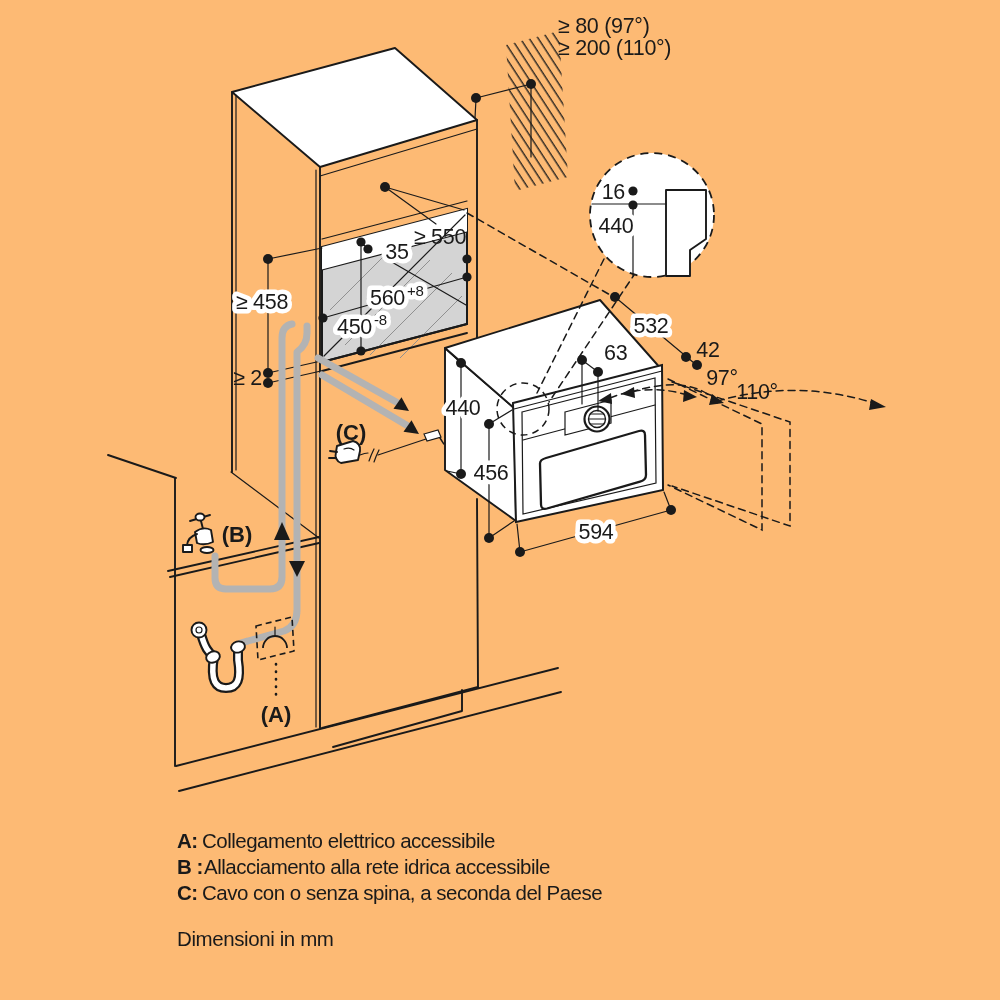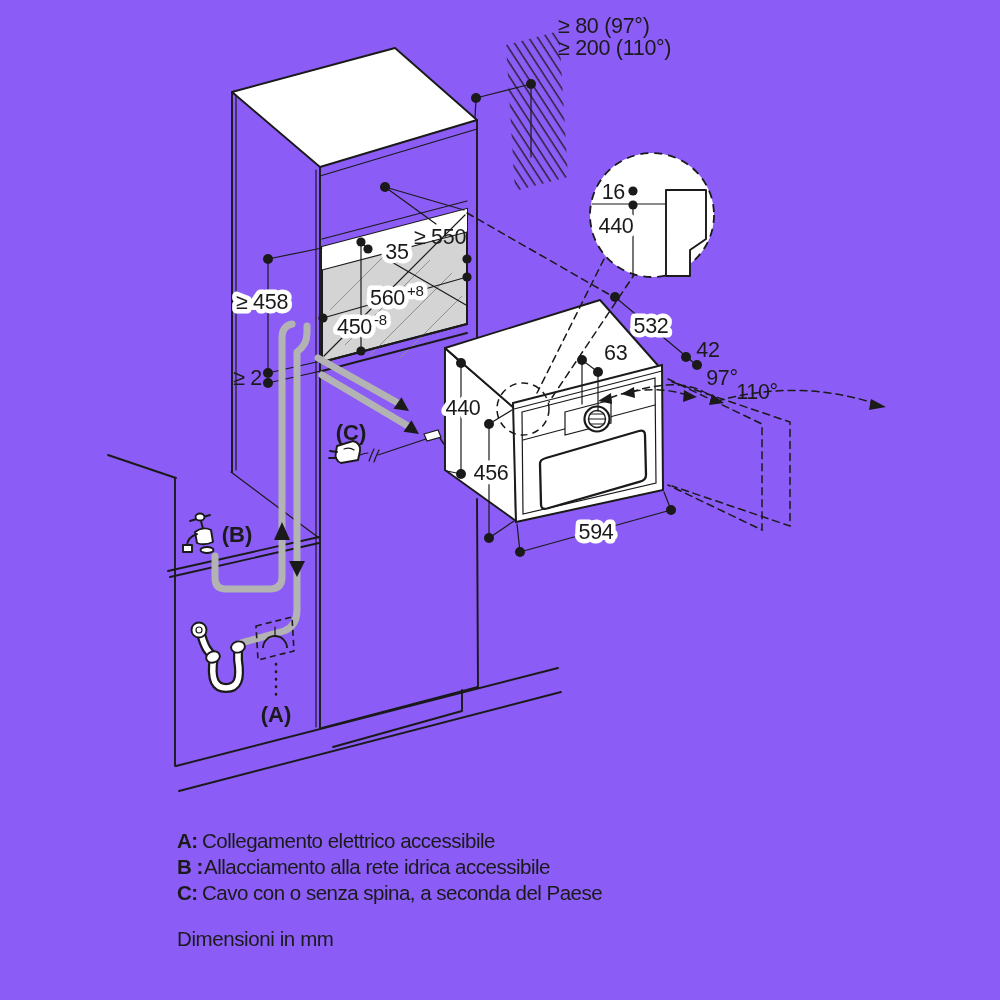--- a/index.html
+++ b/index.html
@@ -1,16 +1,16 @@
 <!DOCTYPE html>
 <html><head>
 <meta charset="utf-8">
 <style>
   html,body{margin:0;padding:0;background:#fff;}
-  .stage{width:1000px;height:1000px;position:relative;background:#8b5cf6;overflow:hidden;}
+  .stage{width:1000px;height:1000px;position:relative;background:#fdba74;overflow:hidden;}
   svg{display:block;}
   text{font-family:"Liberation Sans",sans-serif;fill:#1a1a1a;letter-spacing:-0.3px;}
   .dim{font-size:21.5px;}
   .dim-s{font-size:15px;}
   .callout{font-size:22px;font-weight:bold;letter-spacing:0;}
   .legend-key{font-size:20.5px;font-weight:bold;letter-spacing:-0.5px;}
   .legend-txt{font-size:20.5px;letter-spacing:-0.5px;}
   .footer-txt{font-size:20.5px;letter-spacing:-0.4px;}
   .halo{paint-order:stroke;stroke:#ffffff;stroke-width:9px;stroke-linejoin:round;}
   .ln{stroke:#1a1a1a;stroke-width:1.9;fill:none;stroke-linecap:round;stroke-linejoin:round;}

